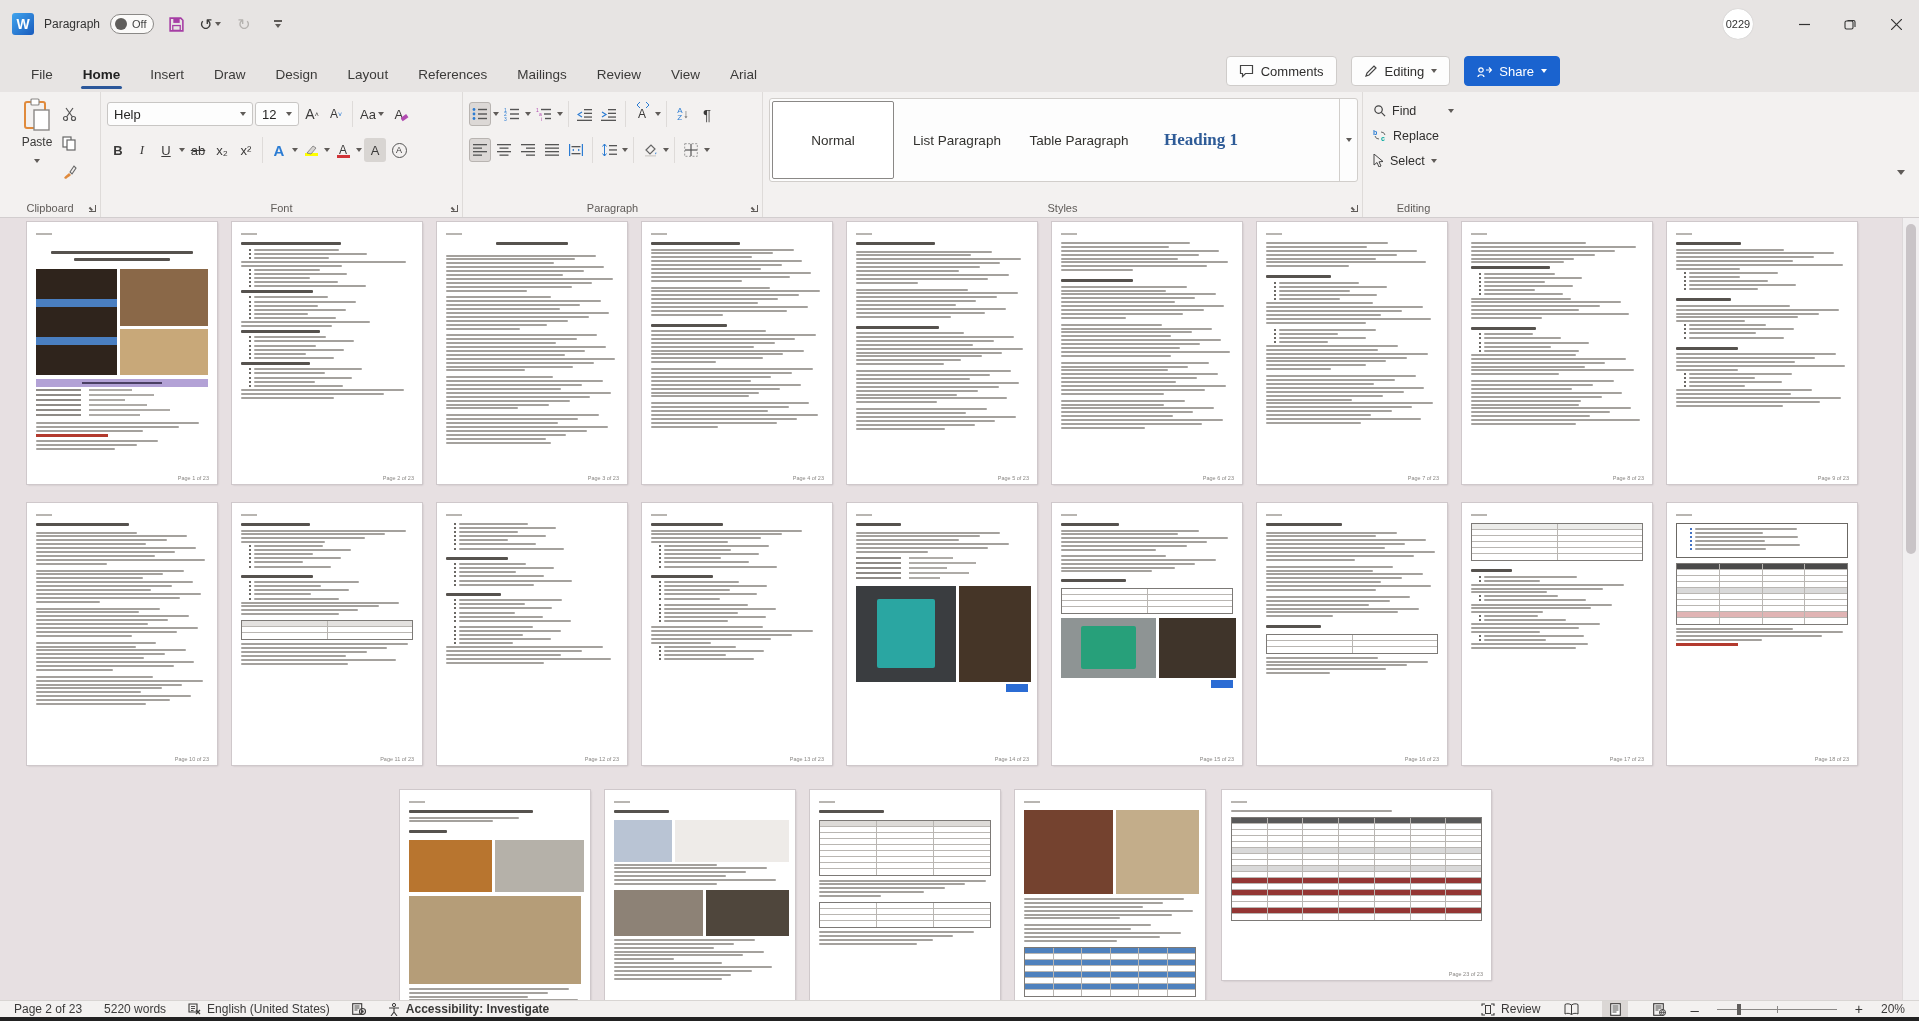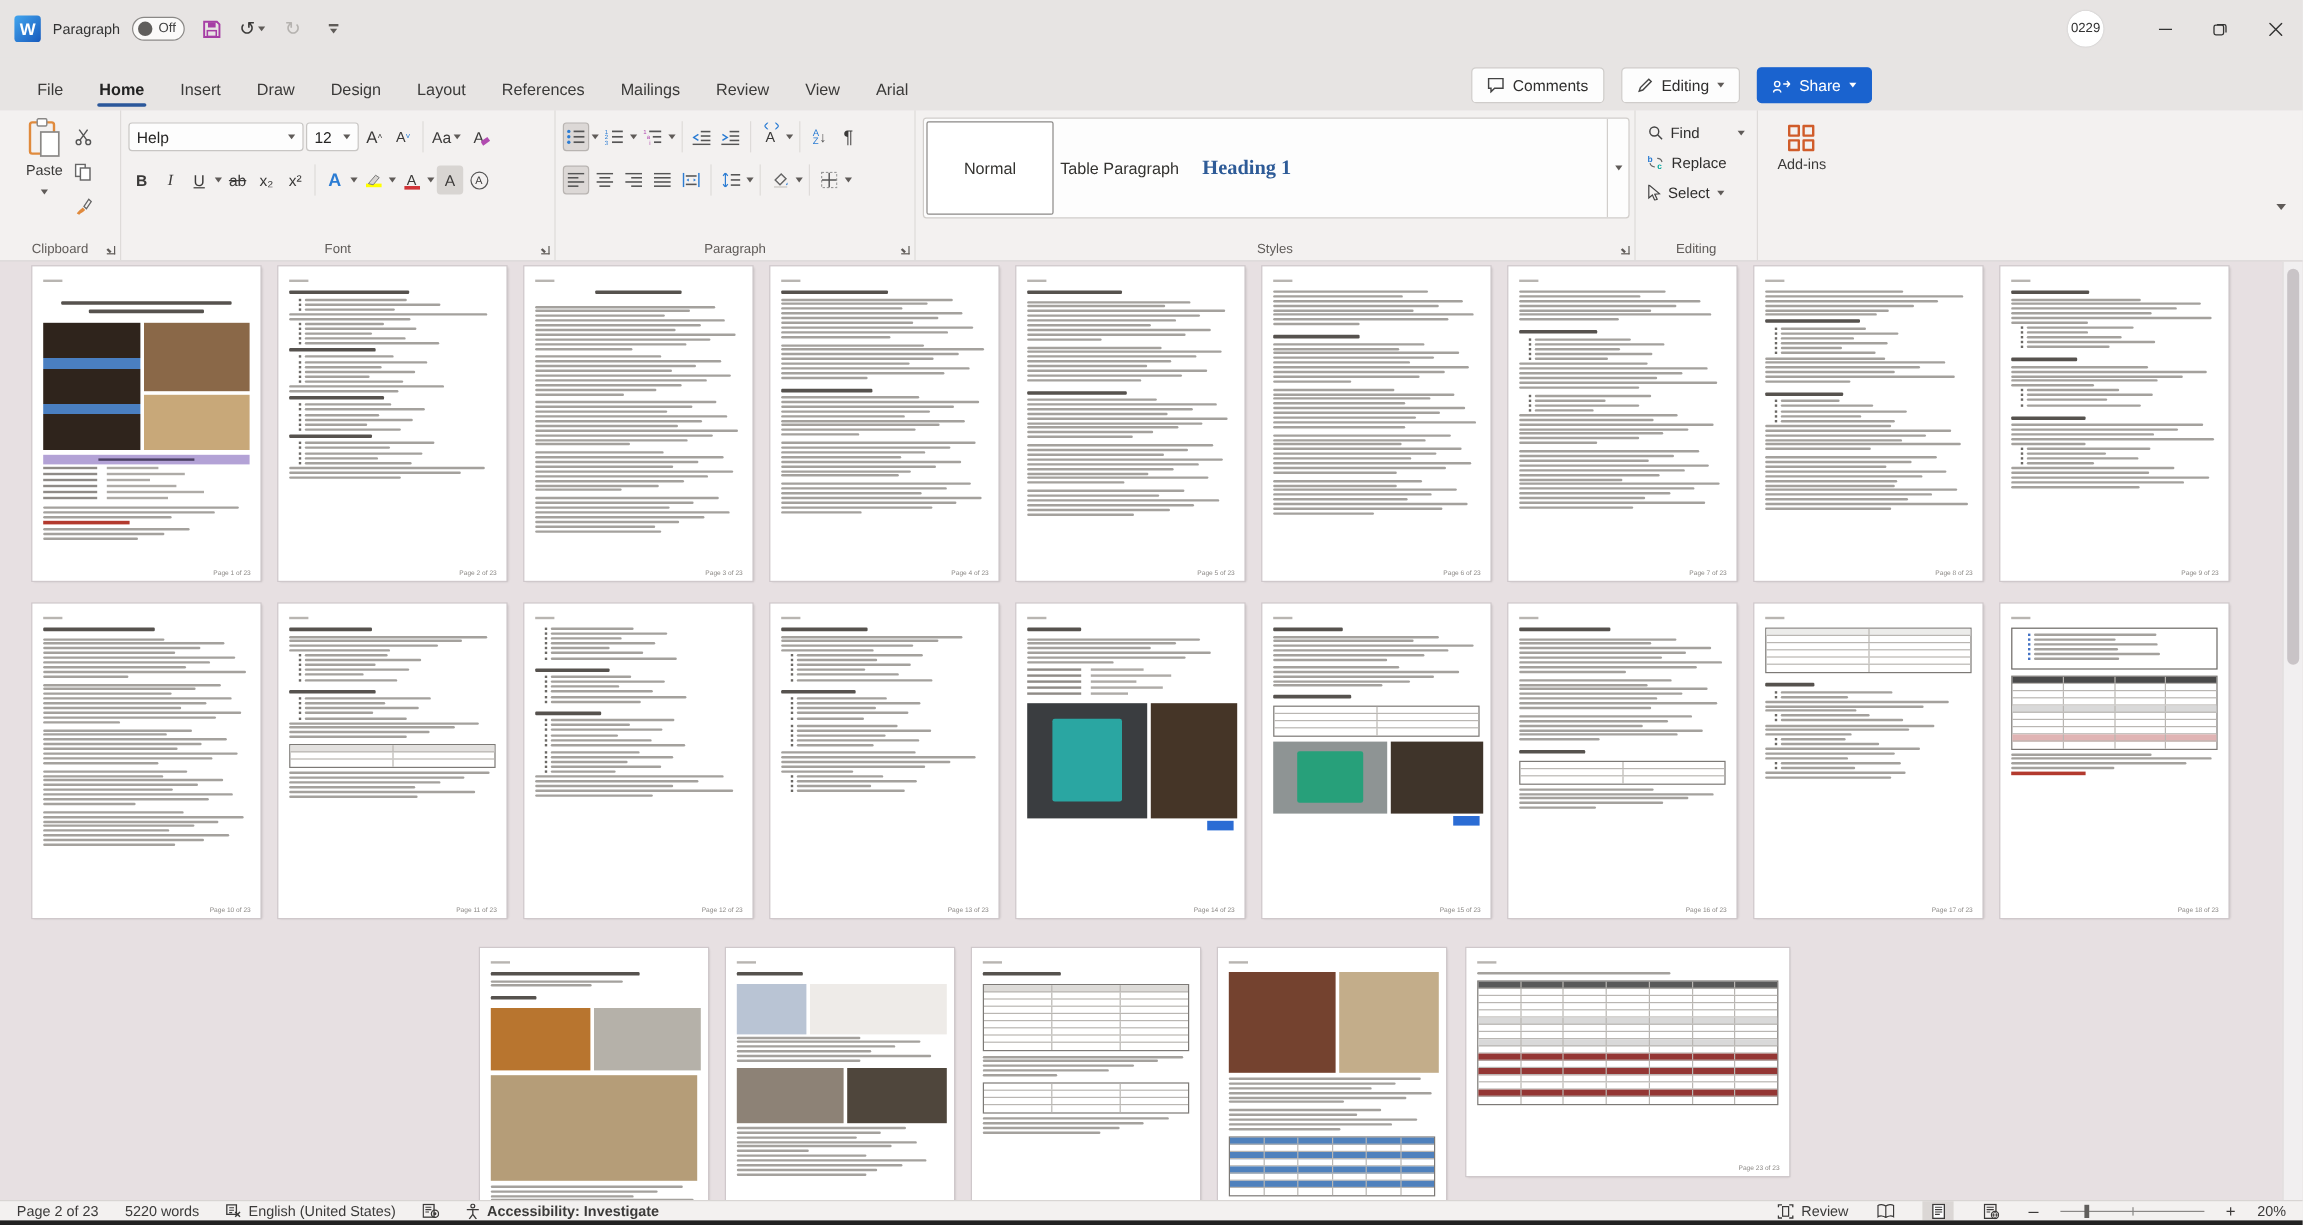--- a/index.html
+++ b/index.html
@@ -47,21 +47,21 @@
   .launcher { position:absolute; right:4px; bottom:5px; width:7px; height:7px; border-right:1.5px solid #5f5b58; border-bottom:1.5px solid #5f5b58; }
   .launcher::after { content:""; position:absolute; right:2px; bottom:2px; width:4px; height:1.5px; background:#5f5b58; transform:rotate(45deg); }
   .rrow { display:flex; align-items:center; gap:2px; height:32px; }
   .icn { min-width:22px; height:24px; display:flex; align-items:center; justify-content:center; font-size:13px; color:#3b3a39; border-radius:3px; padding:0 2px; }
   .icn.sel { background:#dcd8d6; border:1px solid #b8b4b1; }
   .combo { background:#fdfdfd; border:1px solid #c8c6c4; border-radius:3px; height:24px; display:flex; align-items:center; justify-content:space-between; padding:0 6px; font-size:13px; color:#252423; }
   .sepv { width:1px; height:26px; background:#dedbd9; margin:0 3px; }
   .clrbar { display:block; width:13px; height:3px; margin:-2px auto 0; }
   .gal { background:#fdfdfd; border:1px solid #d1cecb; border-radius:3px; height:84px; display:flex; overflow:hidden; }
   .gal-items { display:flex; flex:1; }
-  .gal-item { width:106px; display:flex; align-items:center; justify-content:center; font-size:13.5px; color:#33322f; overflow:hidden; white-space:nowrap; }
+  .gal-item { width:122px; display:flex; align-items:center; justify-content:center; font-size:13.5px; color:#33322f; overflow:hidden; white-space:nowrap; }
   .gal-item.selected { border:1.5px solid #8a8886; border-radius:2px; margin:2px; background:#fff; }
   .gal-item.h1 { font-family:"Liberation Serif",serif; font-weight:bold; font-size:17px; color:#2e5b97; }
   .gal-scroll { width:18px; border-left:1px solid #d1cecb; display:flex; align-items:center; justify-content:center; }
   .ed-row { display:flex; align-items:center; gap:6px; height:25px; font-size:12.5px; color:#2f2e2d; padding-left:4px; }
   .addins-icon { width:24px; height:24px; display:grid; grid-template-columns:10px 10px; grid-template-rows:10px 10px; gap:2px; margin:6px auto 2px; }
   .addins-icon i { border:2px solid #d05c2a; border-radius:1px; }
   .collapse-cv { position:absolute; right:14px; bottom:42px; }
 
   
   .canvas { flex:1 1 auto; background:#e7e0e2; position:relative; overflow:hidden; }
@@ -423,20 +423,21 @@
         <span class="cv"></span>
       </div>
       <div class="glabel">Paragraph</div>
       <div class="launcher"></div>
     </div>
 
     <div class="rgroup" style="width:600px">
       <div class="gal">
         <div class="gal-items" id="styleGallery">
             <div class="gal-item selected">Normal</div>
+            <div class="gal-item">List Paragraph</div>
             <div class="gal-item">Table Paragraph</div>
             <div class="gal-item h1">Heading 1</div>
           </div>
         <div class="gal-scroll">
             <span class="cv"></span>
           </div>
       </div>
       <div class="glabel">Styles</div>
       <div class="launcher"></div>
     </div>
@@ -461,31 +462,20 @@
       <div class="ed-row">
         <svg width="11" height="13" viewBox="0 0 11 13">
             <path d="M1 0 L1 11 L4 8.5 L6 13 L8 12 L6 7.8 L10 7.5 z" fill="none" stroke="#444" stroke-width="1"></path>
           </svg>
         <span>Select</span>
         <span class="cv"></span>
       </div>
       <div class="glabel">Editing</div>
     </div>
 
-    <div class="rgroup" style="width:72px">
-      <div>
-        <div class="addins-icon">
-            <i></i>
-            <i></i>
-            <i></i>
-            <i></i>
-          </div>
-        <div style="text-align:center;font-size:12px;color:#3b3a39">Add-ins</div>
-      </div>
-    </div>
 
     <div style="flex:1;position:relative">
       <span class="cv cv-lg collapse-cv"></span>
     </div>
   </div>
 
   <div class="canvas" id="canvas">
     <div class="scrollbar">
       <div class="sb-thumb" style="top:6px;height:330px"></div>
     </div>

